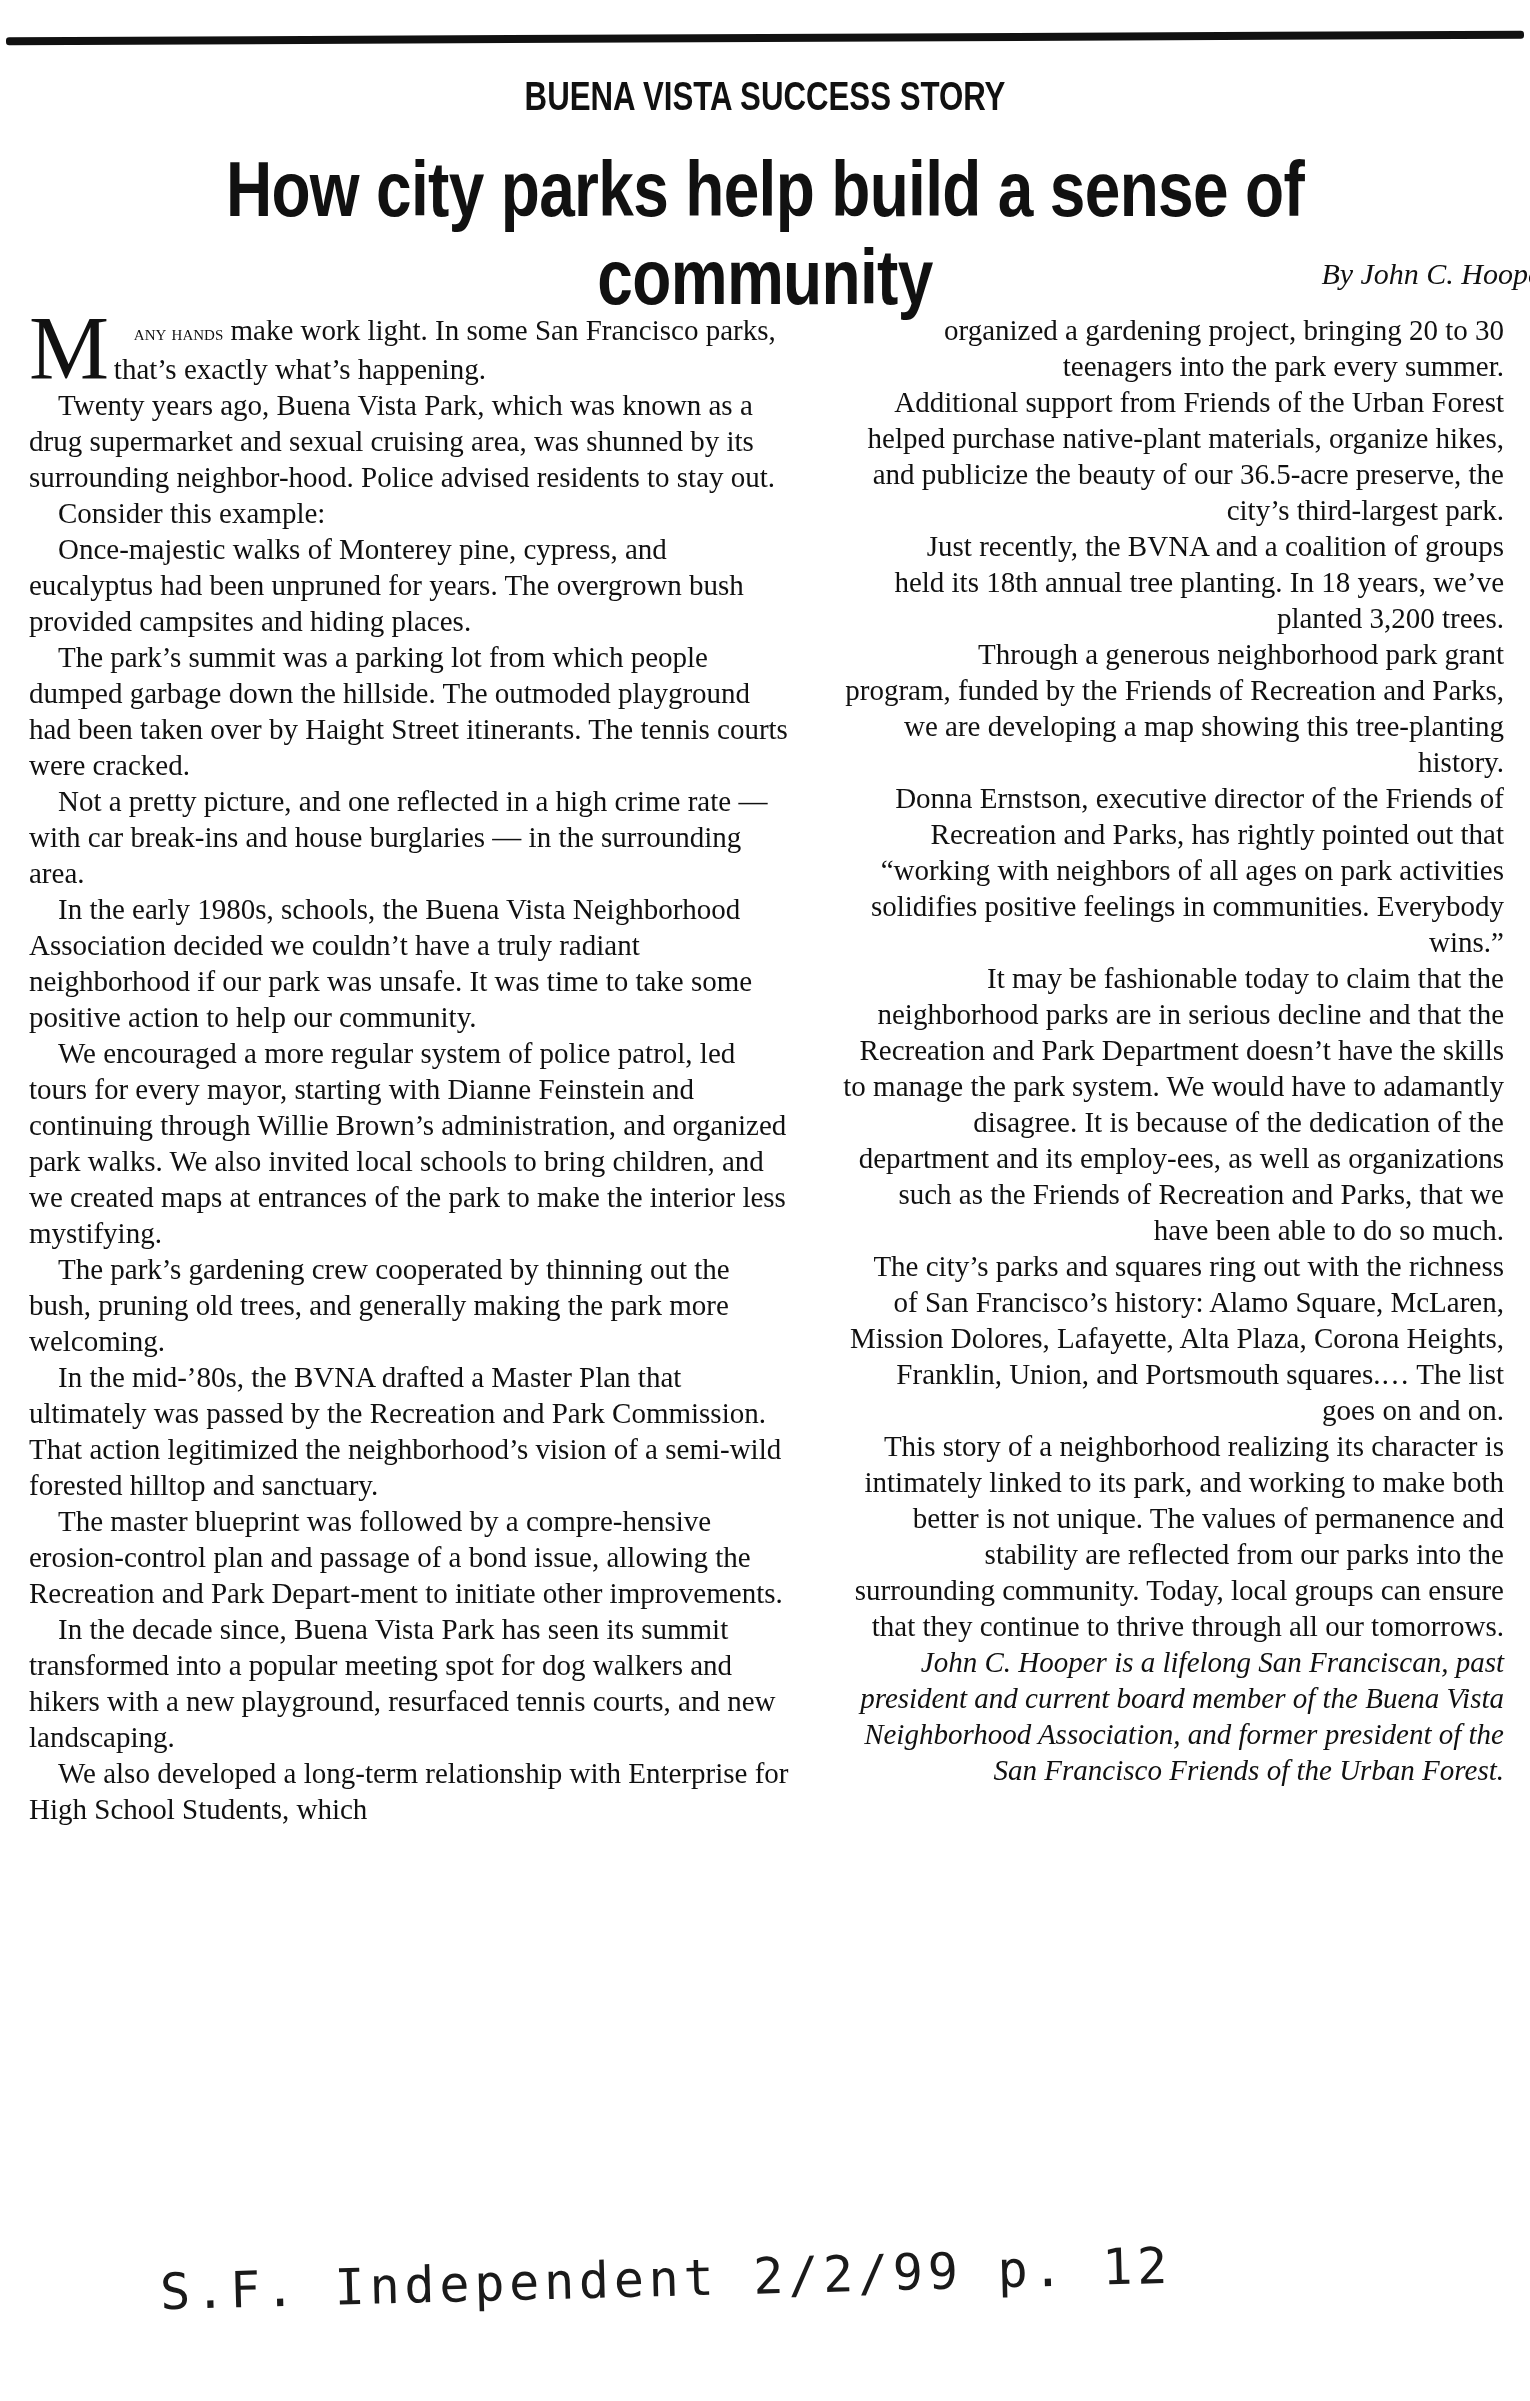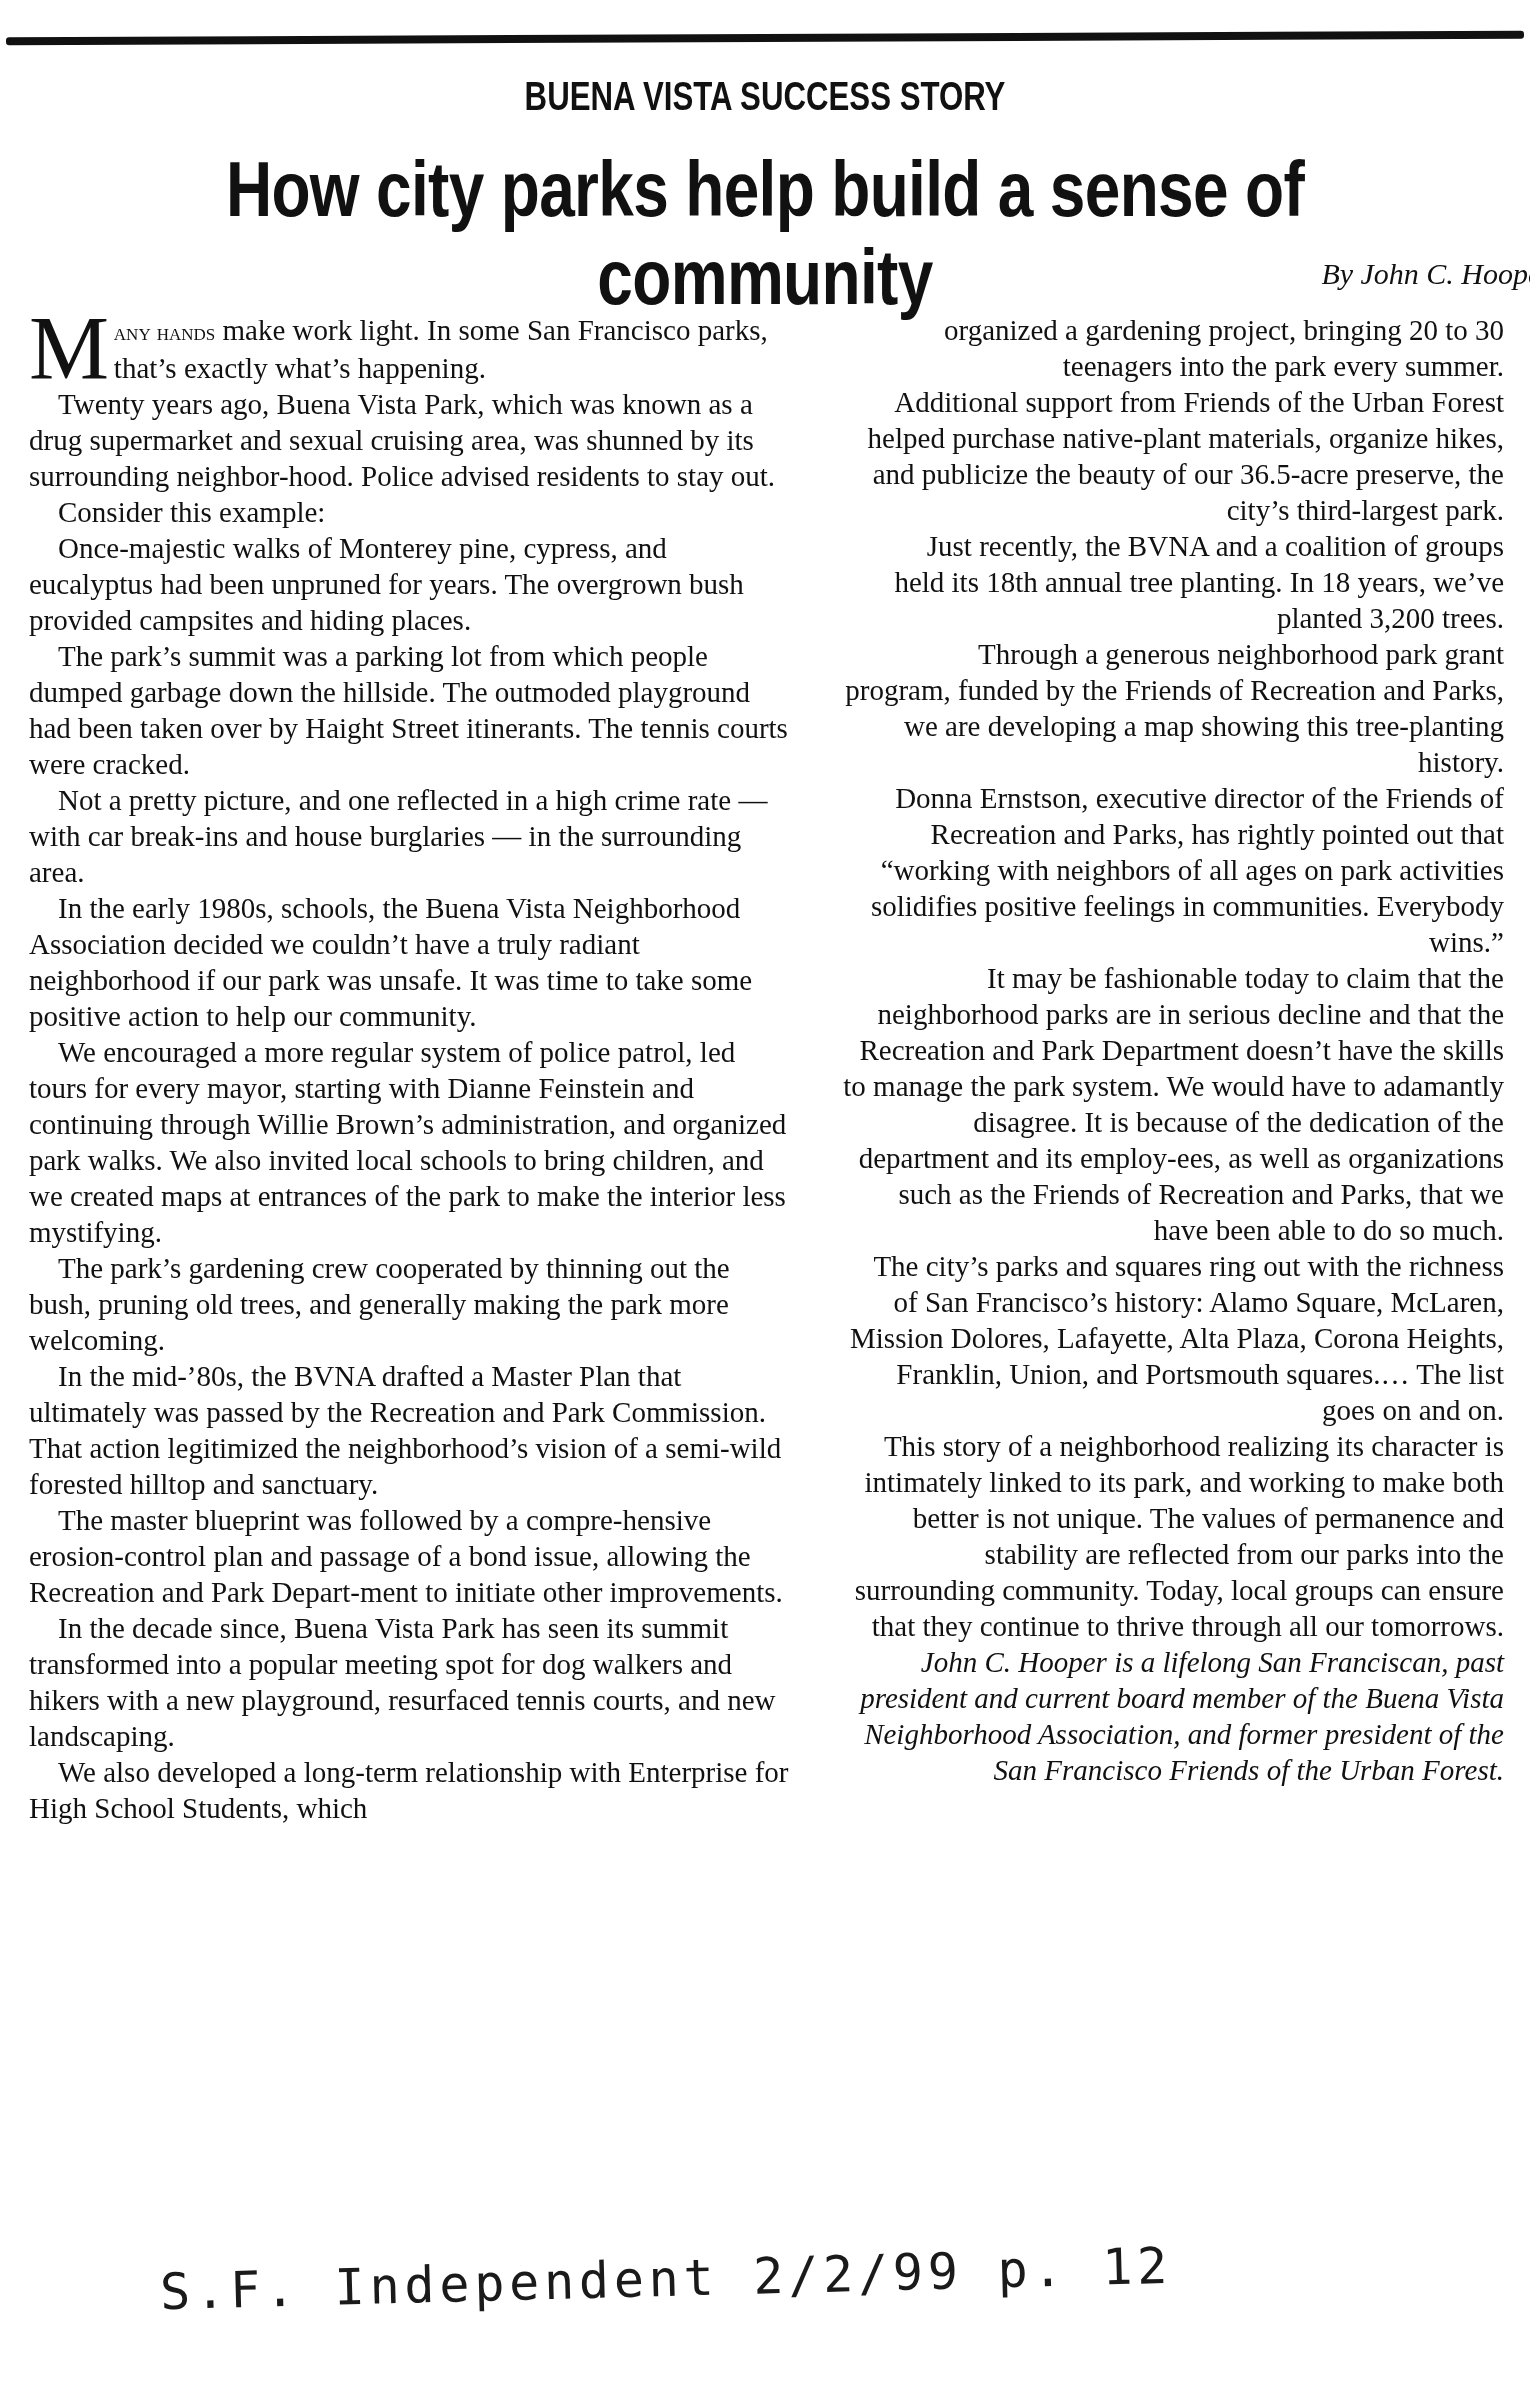--- a/index.html
+++ b/index.html
@@ -32,21 +32,21 @@
     font-size: 29px; line-height: 36px;
   }
   .col-left { left: 29px; width: 767px; }
   .col-right { left: 841px; width: 663px; text-align: right; }
   .column p { margin: 0; text-indent: 29px; }
   .column p.first { text-indent: 0; }
   .dropcap {
     float: left; font-size: 90px; line-height: 67px; margin: 3.2px 4.8px 0 0;
     font-family: "Liberation Serif", serif;
   }
-  .smallcaps { font-variant: small-caps; font-size: 24px; }
+  .smallcaps { font-variant: small-caps; font-size: 21px; margin-left: 20px; }
   .bio { font-style: italic; }
   .handwriting {
     position: absolute; left: 160px; top: 2250px;
     font-family: "DejaVu Sans Mono", monospace; font-size: 50px;
     letter-spacing: 4.8px; transform: rotate(-1.5deg); color: #1a1a1a;
   }
 </style>
 </head>
 <body>
 

